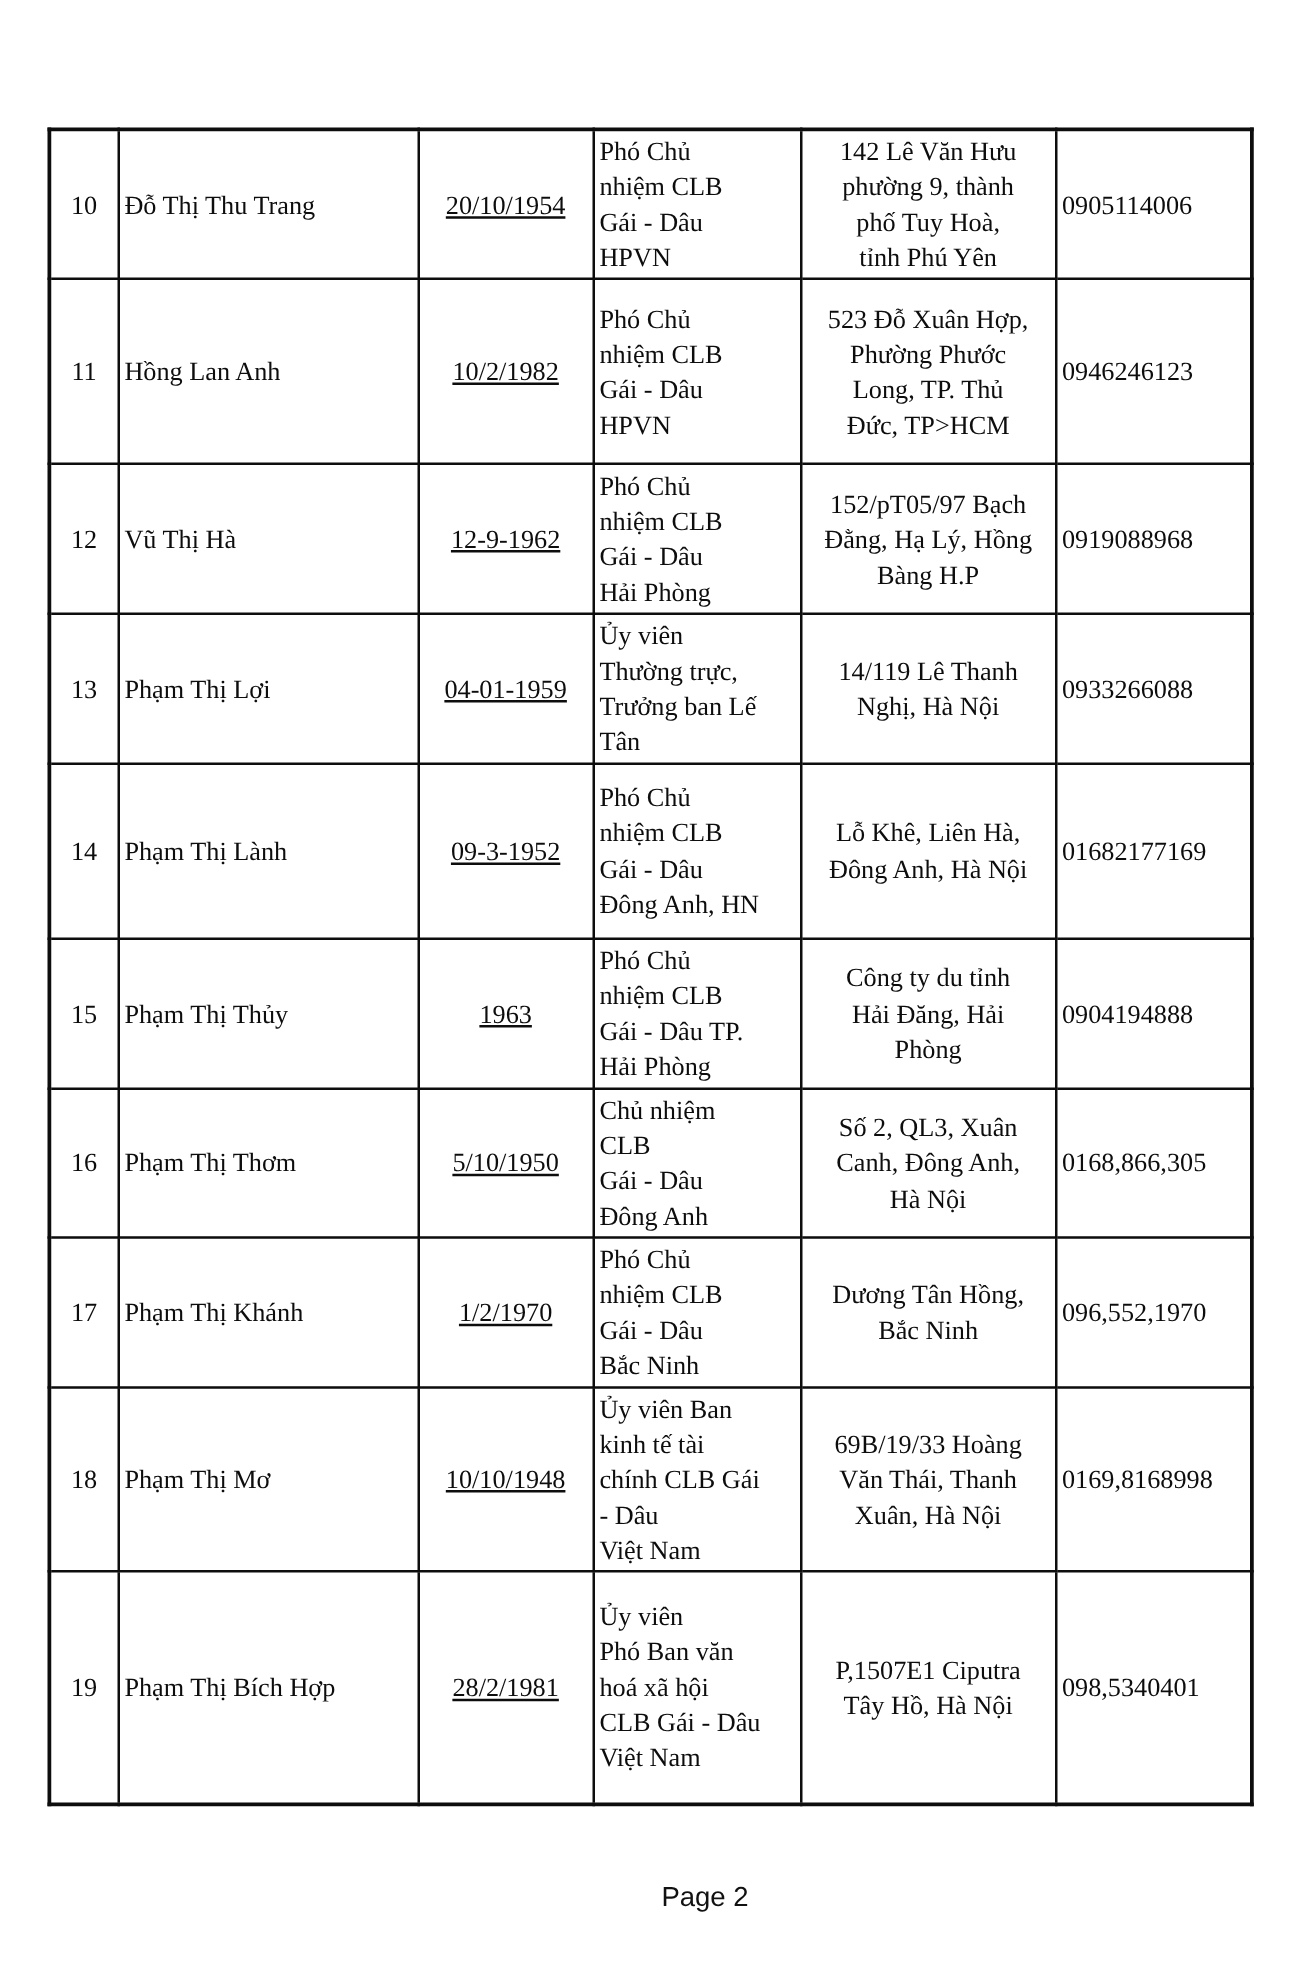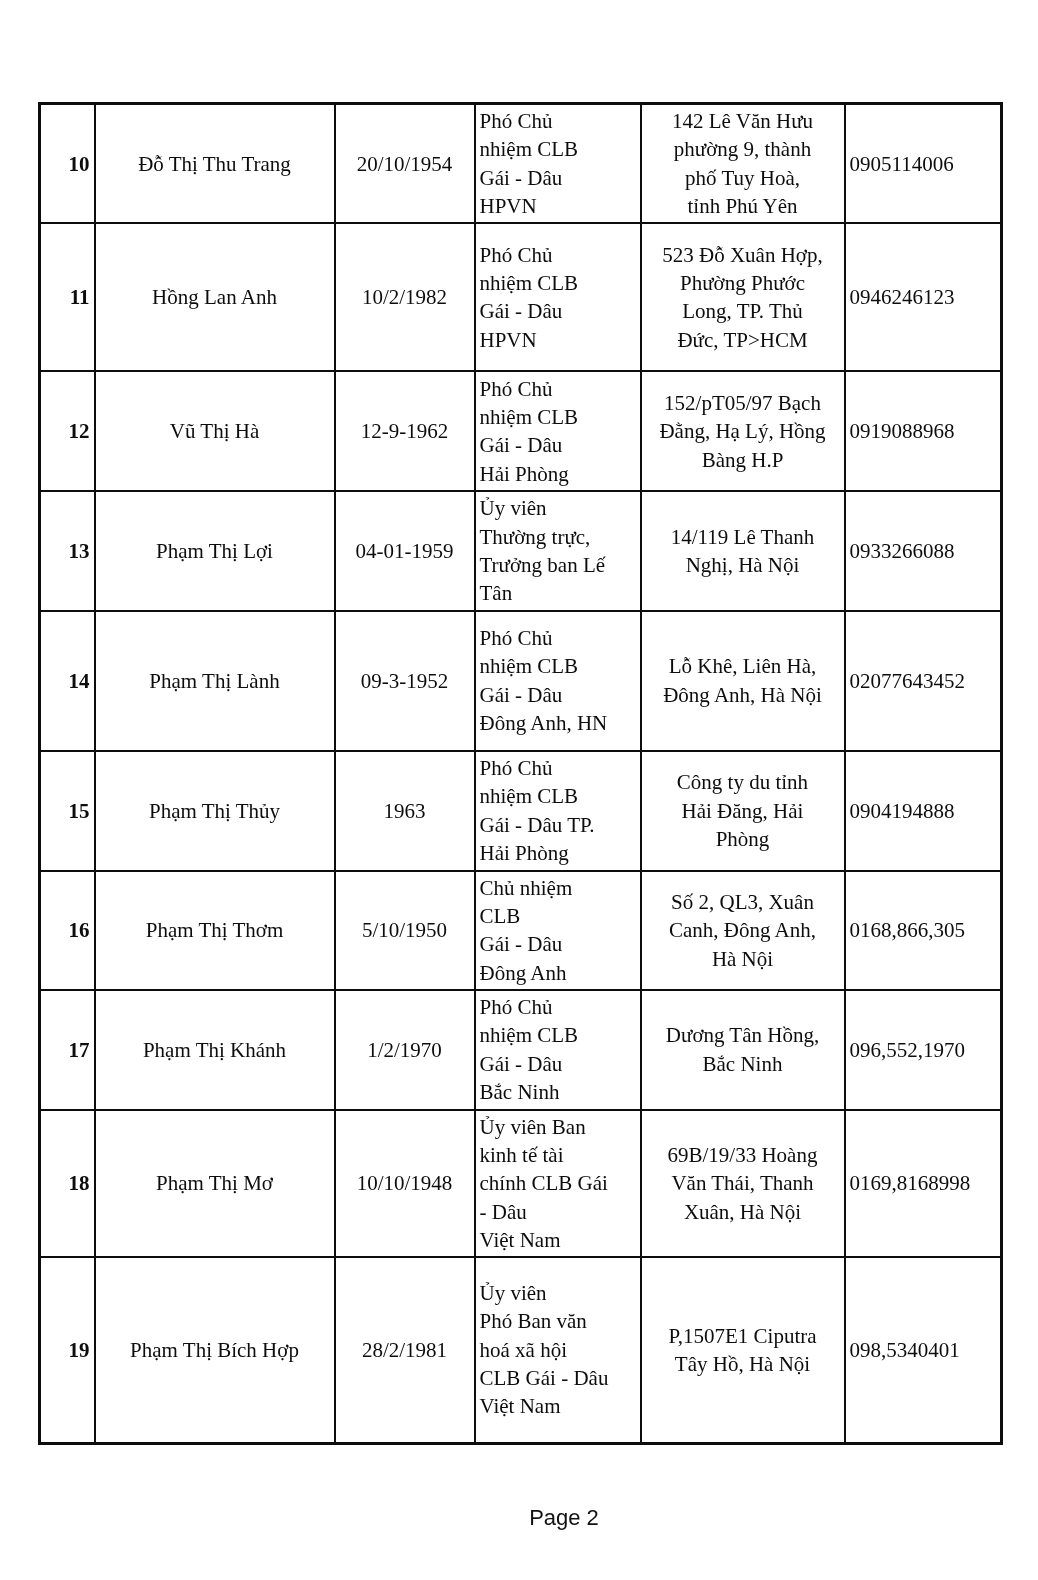--- a/index.html
+++ b/index.html
@@ -29,23 +29,23 @@
     border: 3px solid #0d0d0d;
   }
   table.roster td {
     border: 2px solid #0d0d0d;
     vertical-align: middle;
     font-size: 21px;
     line-height: 1.35;
     padding: 2px 4px;
     overflow: hidden;
   }
-  td.c-no    { text-align: right; font-weight: bold; }
-  td.c-name  { text-align: center; padding-left: 9px; }
-  td.c-dob   { text-align: center; }
+  td.c-no    { text-align: center; }
+  td.c-name  { text-align: left; padding-left: 9px; }
+  td.c-dob   { text-align: center; text-decoration: underline; }
   td.c-pos   { text-align: left; white-space: pre-line; }
   td.c-addr  { text-align: center; white-space: pre-line; }
   td.c-phone { text-align: left; }
 
   
   tbody tr:nth-child(1)  { height: 112px; }
   tbody tr:nth-child(2)  { height: 148px; }
   tbody tr:nth-child(3)  { height: 120px; }
   tbody tr:nth-child(4)  { height: 116px; }
   tbody tr:nth-child(5)  { height: 140px; }
@@ -137,21 +137,21 @@
         <tr>
           <td class="c-no">14</td>
           <td class="c-name">Phạm Thị Lành</td>
           <td class="c-dob">09-3-1952</td>
           <td class="c-pos">Phó Chủ
 nhiệm CLB
 Gái - Dâu
 Đông Anh, HN</td>
           <td class="c-addr">Lỗ Khê, Liên Hà,
 Đông Anh, Hà Nội</td>
-          <td class="c-phone">02077643452</td>
+          <td class="c-phone">01682177169</td>
         </tr>
         <tr>
           <td class="c-no">15</td>
           <td class="c-name">Phạm Thị Thủy</td>
           <td class="c-dob">1963</td>
           <td class="c-pos">Phó Chủ
 nhiệm CLB
 Gái - Dâu  TP.
 Hải Phòng</td>
           <td class="c-addr">Công ty du tỉnh

